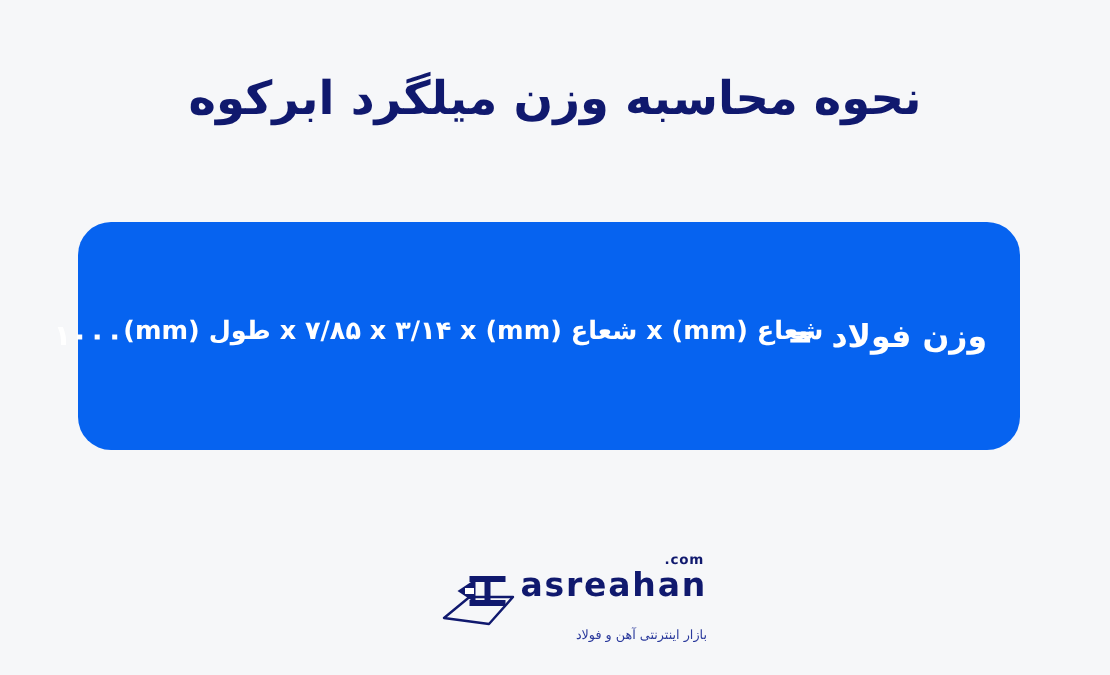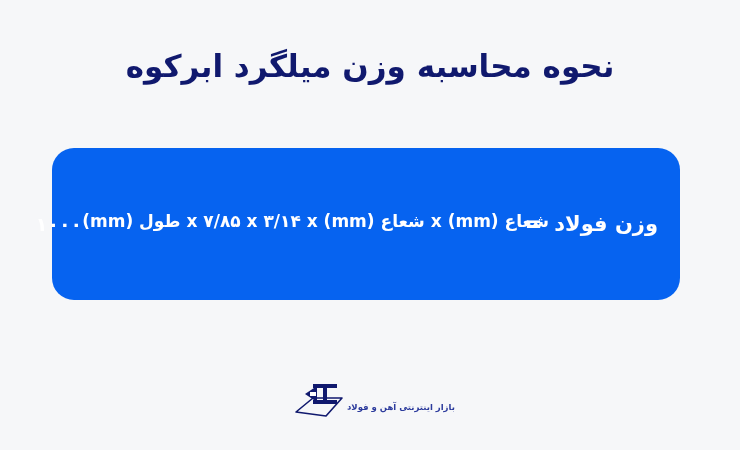--- a/index.html
+++ b/index.html
@@ -180,21 +180,21 @@
   .logo-name {
     font-size: 22px;
     font-weight: bold;
     color: #10196e;
     letter-spacing: 1.2px;
     line-height: 22px;
   }
 
   .logo-tagline {
     font-size: 8.5px;
-    font-weight: bold;
+    font-weight: normal;
     color: #2b3a9c;
     direction: rtl;
     line-height: 12px;
     margin-top: 16px;
     letter-spacing: 0px;
     white-space: nowrap;
   }
 </style>
 </head>
 <body>
@@ -229,18 +229,22 @@
 
         <path d="M20,8 L44,8 L44,12 L34,12 L34,24 L44,24 L44,28 L20,28 L20,24 L30,24 L30,12 L20,12 Z" fill="#10196e"></path>
 
         <polygon points="12,18 24,10 24,26" fill="#10196e"></polygon>
 
         <rect x="17" y="16" width="6" height="4" fill="#ffffff"></rect>
       </svg>
     </span>
 
     <span class="logo-text">
+      <span class="logo-wordmark-row">
+        <span class="logo-tld">.com</span>
+        <span class="logo-name">asreahan</span>
+      </span>
       <span class="logo-tagline">بازار اینترنتی آهن و فولاد</span>
     </span>
 
   </div>
 
 </div>
 
 </body></html>

